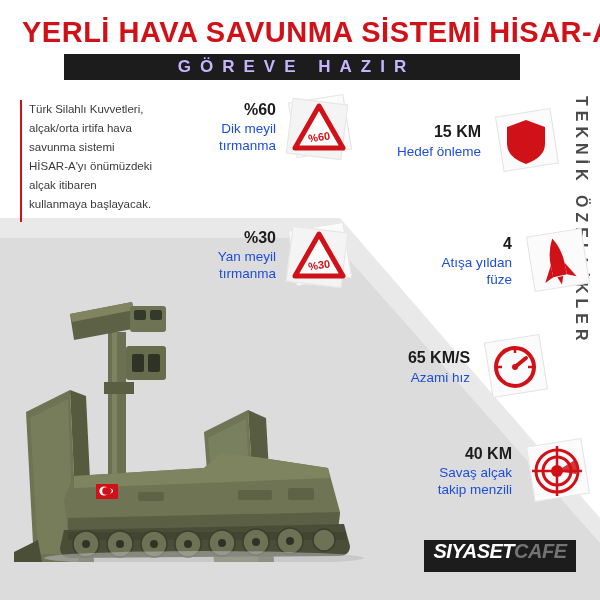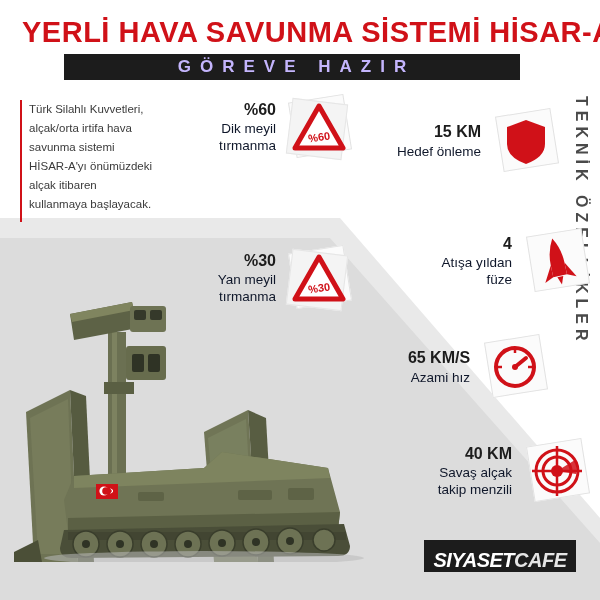--- a/index.html
+++ b/index.html
@@ -110,33 +110,33 @@
     line-height: 1.28;
   }
   .feat .txt .big {
     font-size: 16px;
     font-weight: bold;
     color: #1c1c1c;
     display: block;
   }
   .feat .txt .small {
     font-size: 13.5px;
-    color: #0f172a;
+    color: #1d4ed8;
     display: block;
   }
   .feat .ico {
     width: 62px; height: 62px;
     margin-left: 12px;
     position: relative;
   }
   .feat.right-col .ico { margin-left: 14px; }
 
   
   #feat-dik   { left: 160px; top: 96px; width: 190px; justify-content: flex-end; }
-  #feat-yan   { left: 160px; top: 247px; width: 190px; justify-content: flex-end; align-items: center; }
+  #feat-yan   { left: 160px; top: 224px; width: 190px; justify-content: flex-end; align-items: center; }
   #feat-menzil{ left: 366px; top: 110px; width: 222px; justify-content: center; }
   #feat-fuze  { left: 366px; top: 230px; width: 222px; justify-content: flex-end; }
   #feat-hiz   { left: 366px; top: 336px; width: 222px; justify-content: center; }
   #feat-takip { left: 366px; top: 440px; width: 222px; justify-content: flex-end; }
 
   .tilt-card {
     position: absolute;
     left: 4px; top: 2px;
     width: 56px; height: 56px;
     background: #fbfbfb;
@@ -160,25 +160,25 @@
     width: 356px; height: 300px;
   }
 
   
   .logo {
     position: absolute;
     left: 424px; top: 540px;
     width: 152px; height: 32px;
     background: #1c1c1c;
     display: flex;
-    align-items: flex-end;
+    align-items: flex-start;
     justify-content: center;
   }
   .logo .l1 { color: #ffffff; font-size: 20px; font-weight: bold; font-style: italic; letter-spacing: -0.5px; }
-  .logo .l2 { color: #e5e5e5; font-size: 20px; font-weight: bold; font-style: italic; letter-spacing: -0.5px; }
+  .logo .l2 { color: #737373; font-size: 20px; font-weight: bold; font-style: italic; letter-spacing: -0.5px; }
 </style>
 </head>
 <body>
 
 <div id="page">
 
   <div class="bg-shape">
     <svg width="600" height="512" viewBox="0 0 600 512">
       <polygon points="0,130 340,130 600,430 600,512 0,512" fill="#e9e9e9"></polygon>
       <polygon points="0,150 330,150 600,455 600,512 0,512" fill="#dcdcdc"></polygon>

